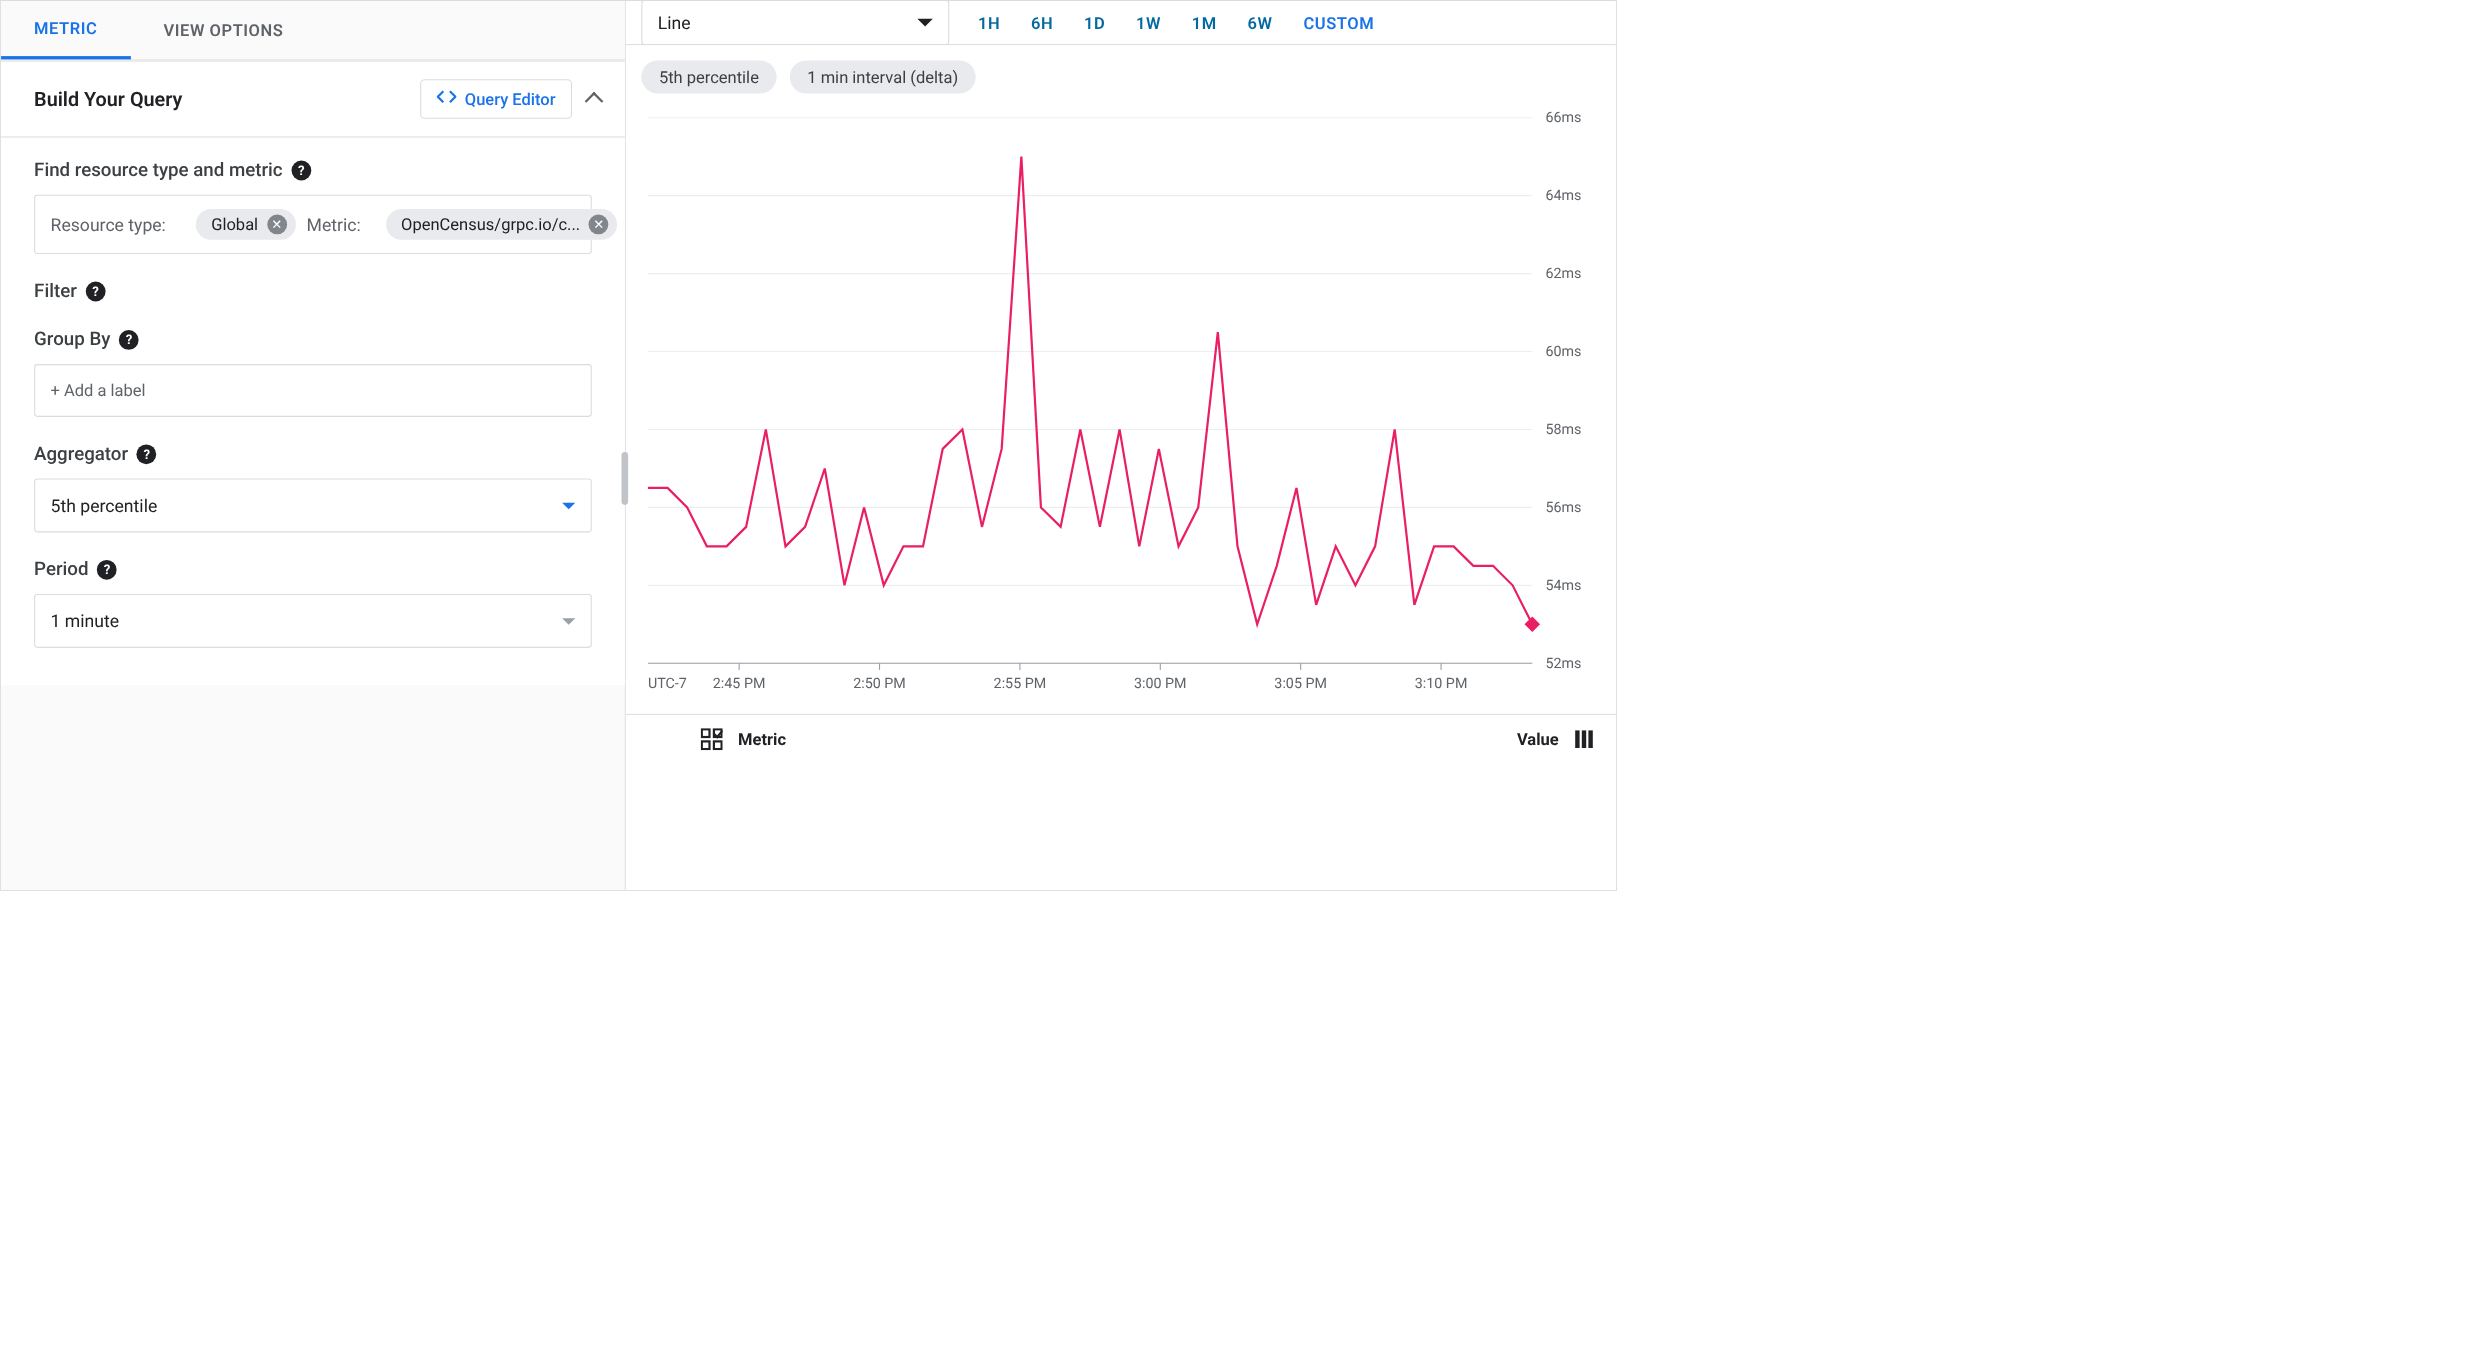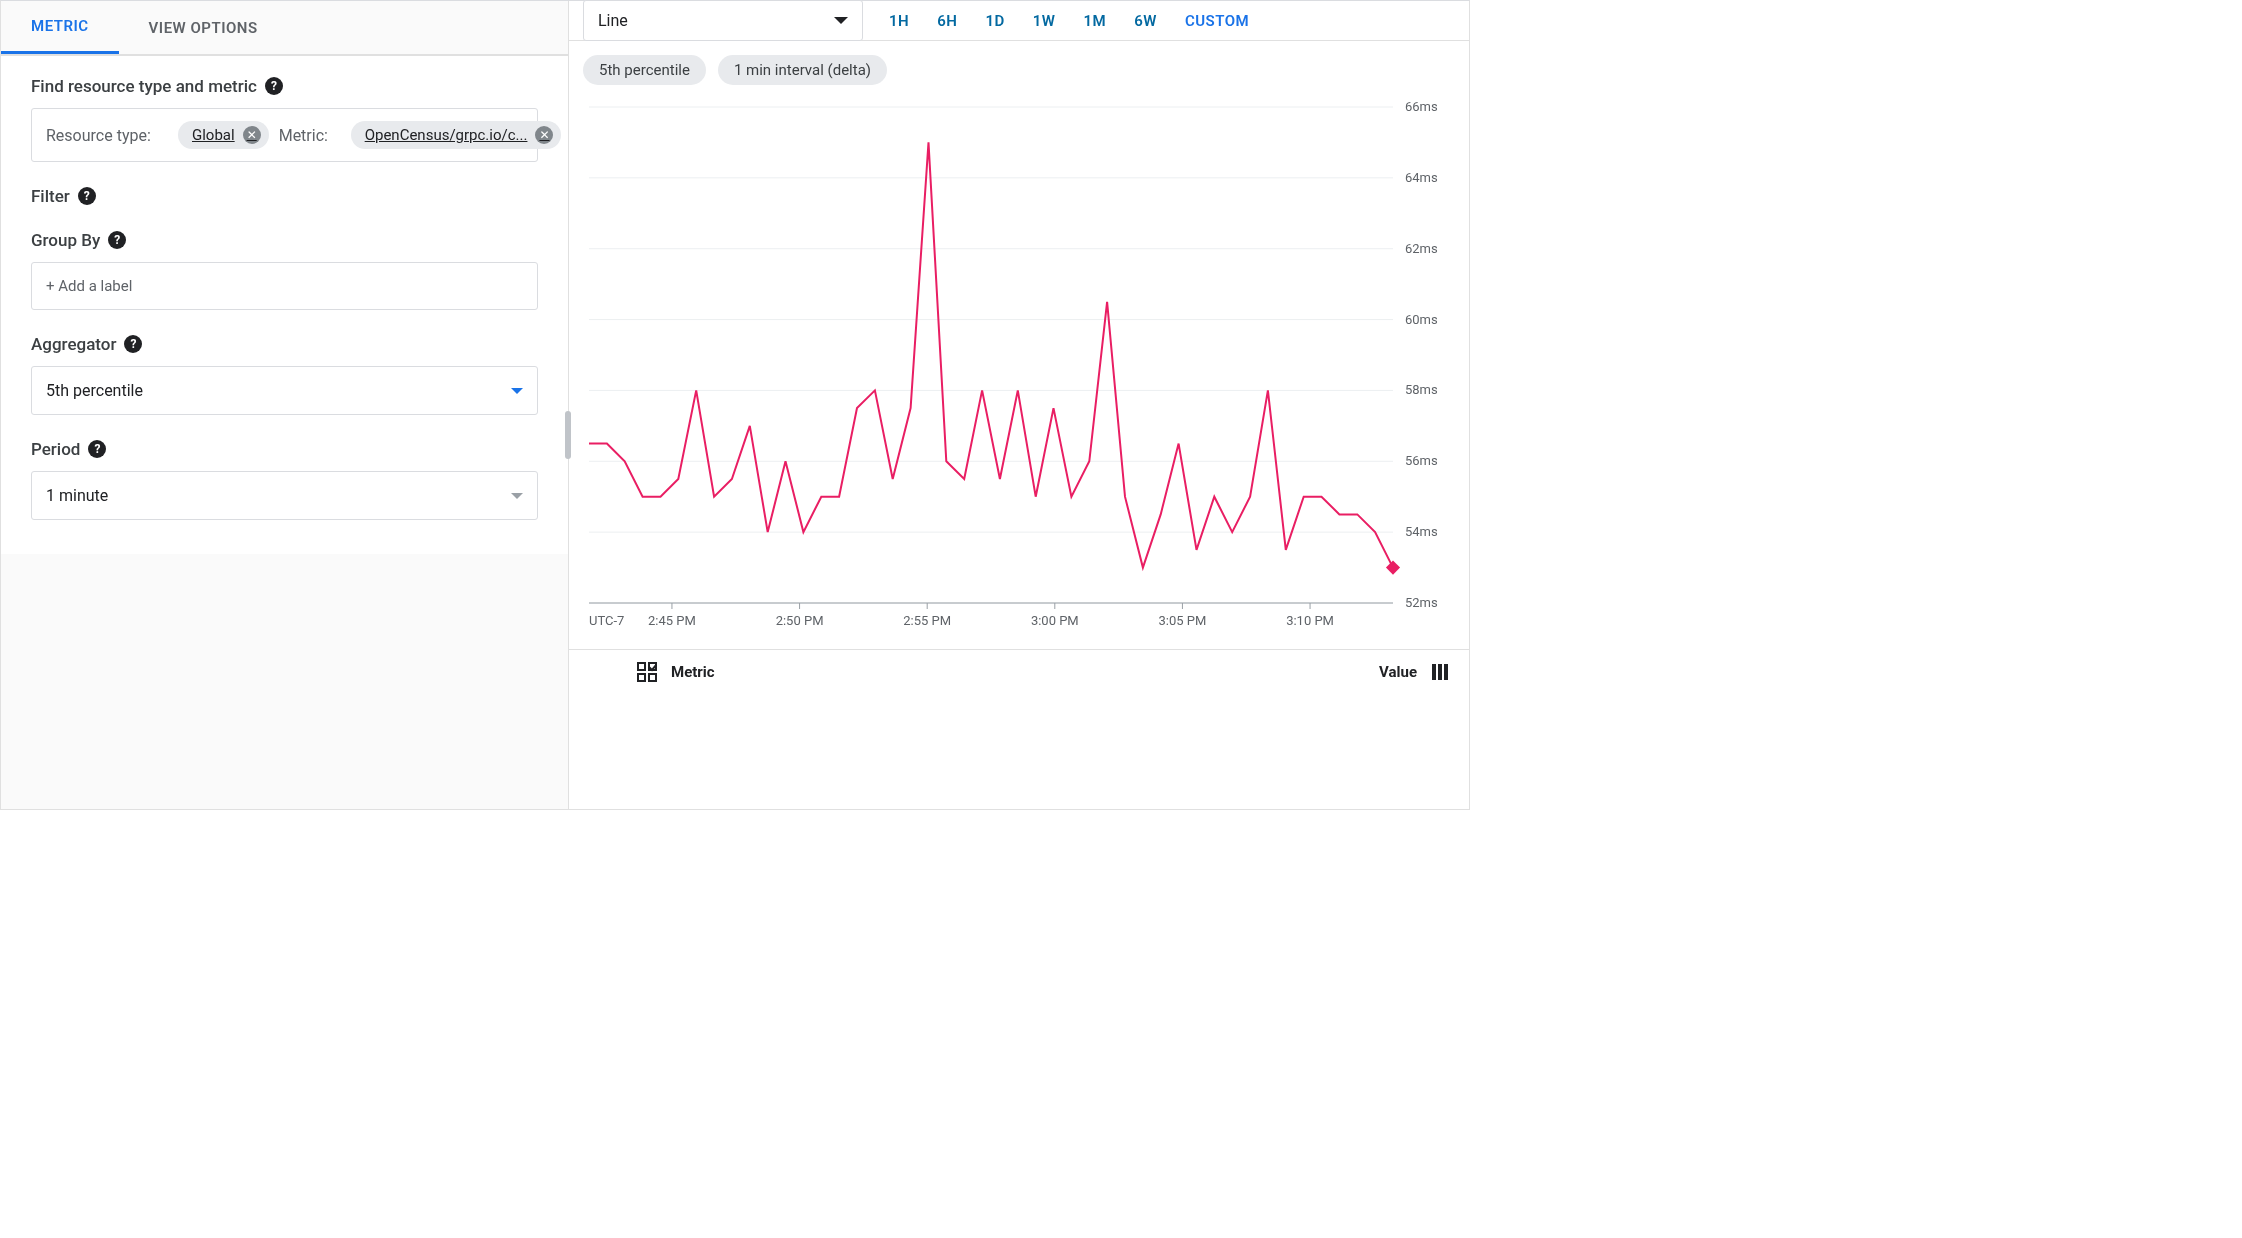--- a/index.html
+++ b/index.html
@@ -135,21 +135,20 @@
   }
   .chip {
     display: inline-flex;
     align-items: center;
     gap: 8px;
     background: #e8eaed;
     border-radius: 16px;
     padding: 5px 8px 5px 14px;
     font-size: 15px;
     color: #202124;
-    text-decoration: underline;
   }
   .chip .remove {
     width: 18px; height: 18px;
     border-radius: 50%;
     background: #80868b;
     color: #fff;
     display: inline-flex;
     align-items: center;
     justify-content: center;
     font-size: 12px;
@@ -331,20 +330,35 @@
 
 <div class="app">
 
   <div class="left-panel">
     <div class="tab-strip">
       <button class="tab active">METRIC</button>
       <button class="tab">VIEW OPTIONS</button>
     </div>
 
     <div class="panel-body">
+      <div class="section-header">
+        <div class="section-title">Build Your Query</div>
+        <div class="header-right">
+          <button class="query-editor-btn">
+            <span>
+              <svg width="18" height="14" viewBox="0 0 18 14">
+                  <path d="M6 2 L1 7 L6 12" fill="none" stroke="#1a73e8" stroke-width="2"></path>
+                  <path d="M12 2 L17 7 L12 12" fill="none" stroke="#1a73e8" stroke-width="2"></path>
+                </svg>
+            </span>
+            <span>Query Editor</span>
+          </button>
+          <span class="chevron"></span>
+        </div>
+      </div>
 
       <div class="form-area">
 
         <div class="field-block">
           <div class="field-label">
             <span>Find resource type and metric</span>
             <span class="help-icon">?</span>
           </div>
           <div class="box">
             <div class="kv-row">

